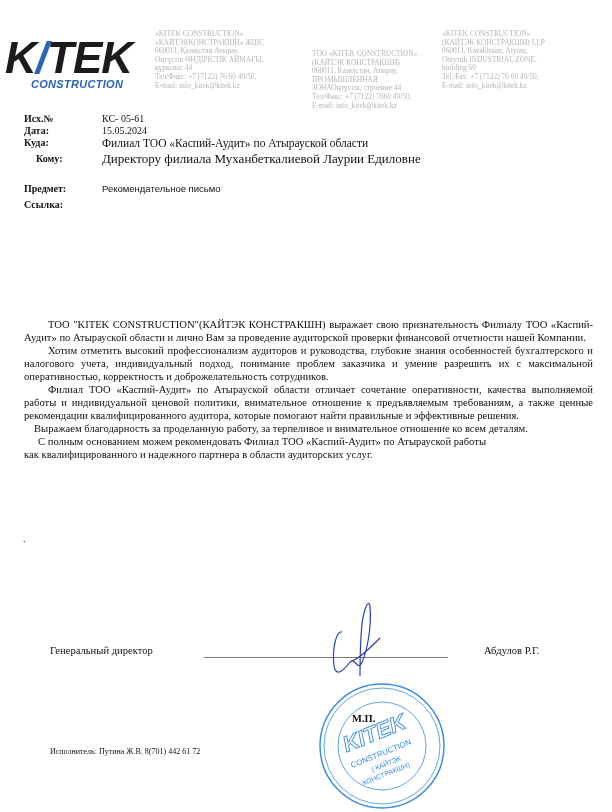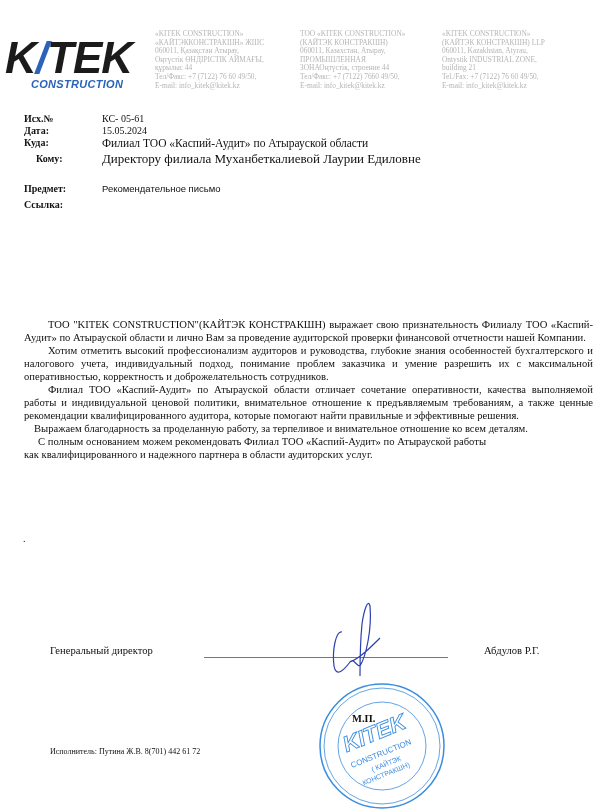--- a/index.html
+++ b/index.html
@@ -35,35 +35,35 @@
 
 <div class="addr" style="left:155px;">
   <div>«KITEK CONSTRUCTION»</div>
   <div>«КАЙТЭККОНСТРАКШН» ЖШС</div>
   <div>060011, Қазақстан Атырау,</div>
   <div>Оңтүстік ӨНДІРІСТІК АЙМАҒЫ,</div>
   <div>құрылыс 44</div>
   <div>Тел/Факс: +7 (7122) 76 60 49/50,</div>
   <div>E-mail: info_kitek@kitek.kz</div>
 </div>
-<div class="addr" style="left:300px;">
+<div class="addr" style="left:312px;margin-top:20px;">
   <div>ТОО «KITEK CONSTRUCTION»</div>
   <div>(КАЙТЭК КОНСТРАКШН)</div>
   <div>060011, Казахстан, Атырау,</div>
   <div>ПРОМЫШЛЕННАЯ</div>
   <div>ЗОНАОңтүстік, строение 44</div>
   <div>Тел/Факс: +7 (7122) 7660 49/50,</div>
   <div>E-mail: info_kitek@kitek.kz</div>
 </div>
 <div class="addr" style="left:442px;">
   <div>«KITEK CONSTRUCTION»</div>
   <div>(КАЙТЭК КОНСТРАКШН) LLP</div>
   <div>060011, Kazakhstan, Atyrau,</div>
   <div>Ontystik INDUSTRIAL ZONE,</div>
-  <div>building 21</div>
+  <div>building 60</div>
   <div>Tel./Fax: +7 (7122) 76 60 49/50,</div>
   <div>E-mail: info_kitek@kitek.kz</div>
 </div>
 
 <div class="meta">
   <div class="meta-row" style="top:0;">
     <span class="meta-label">Исх.№</span>
     <span class="meta-value" style="font-size:10px;">КС- 05-61</span>
   </div>
   <div class="meta-row" style="top:12px;">

